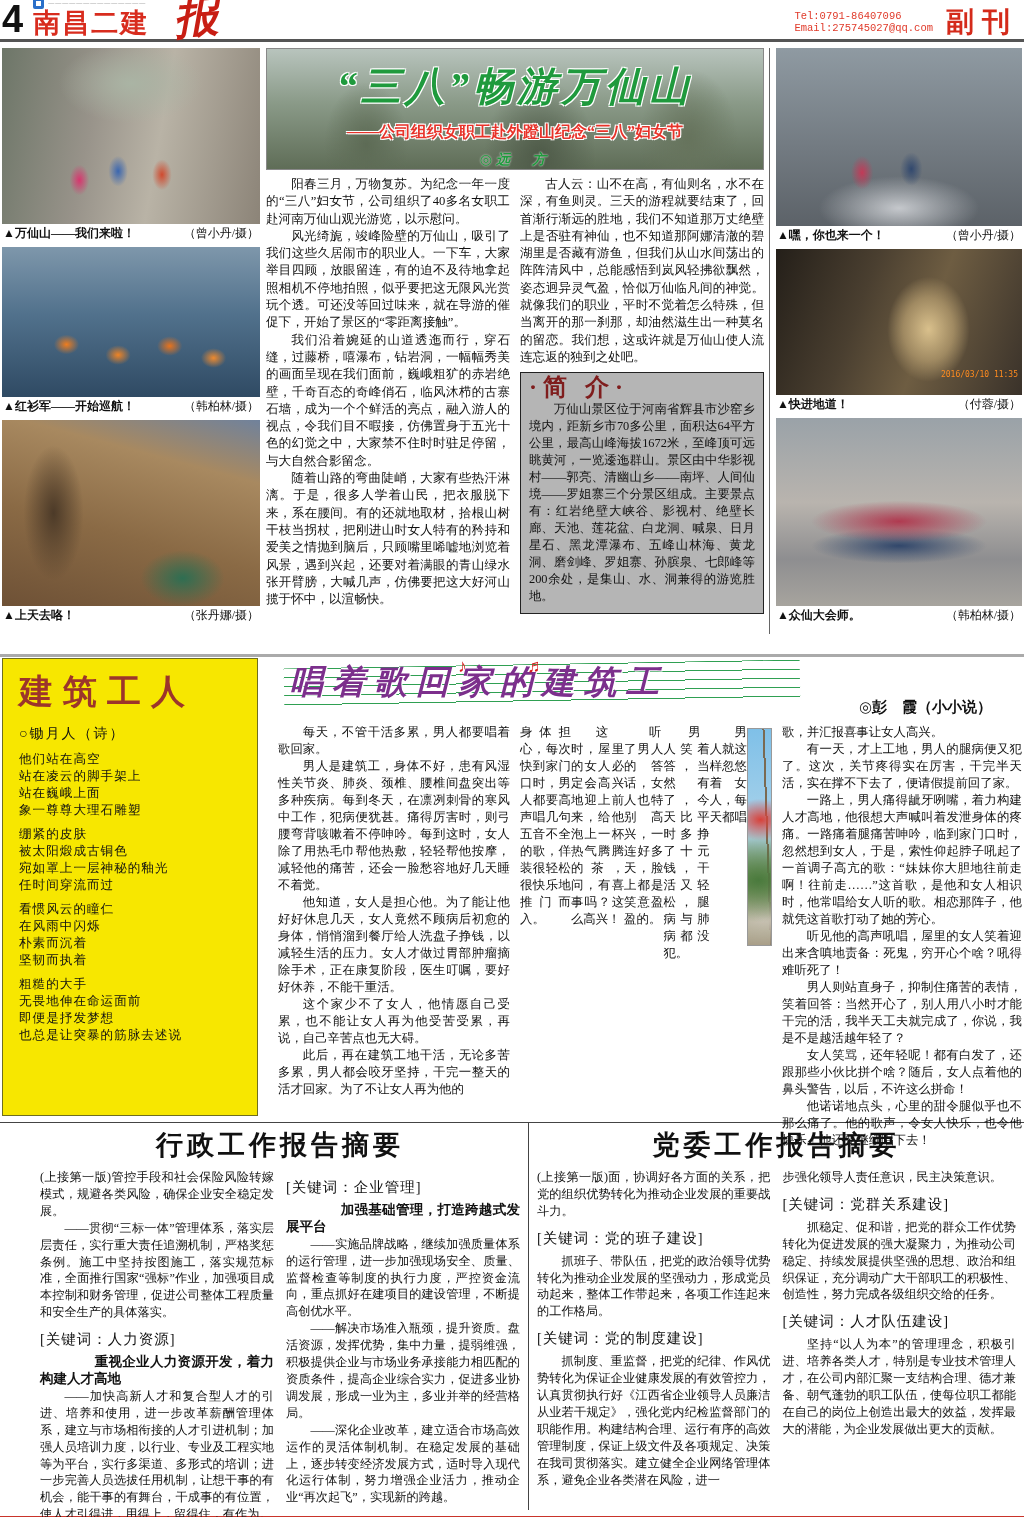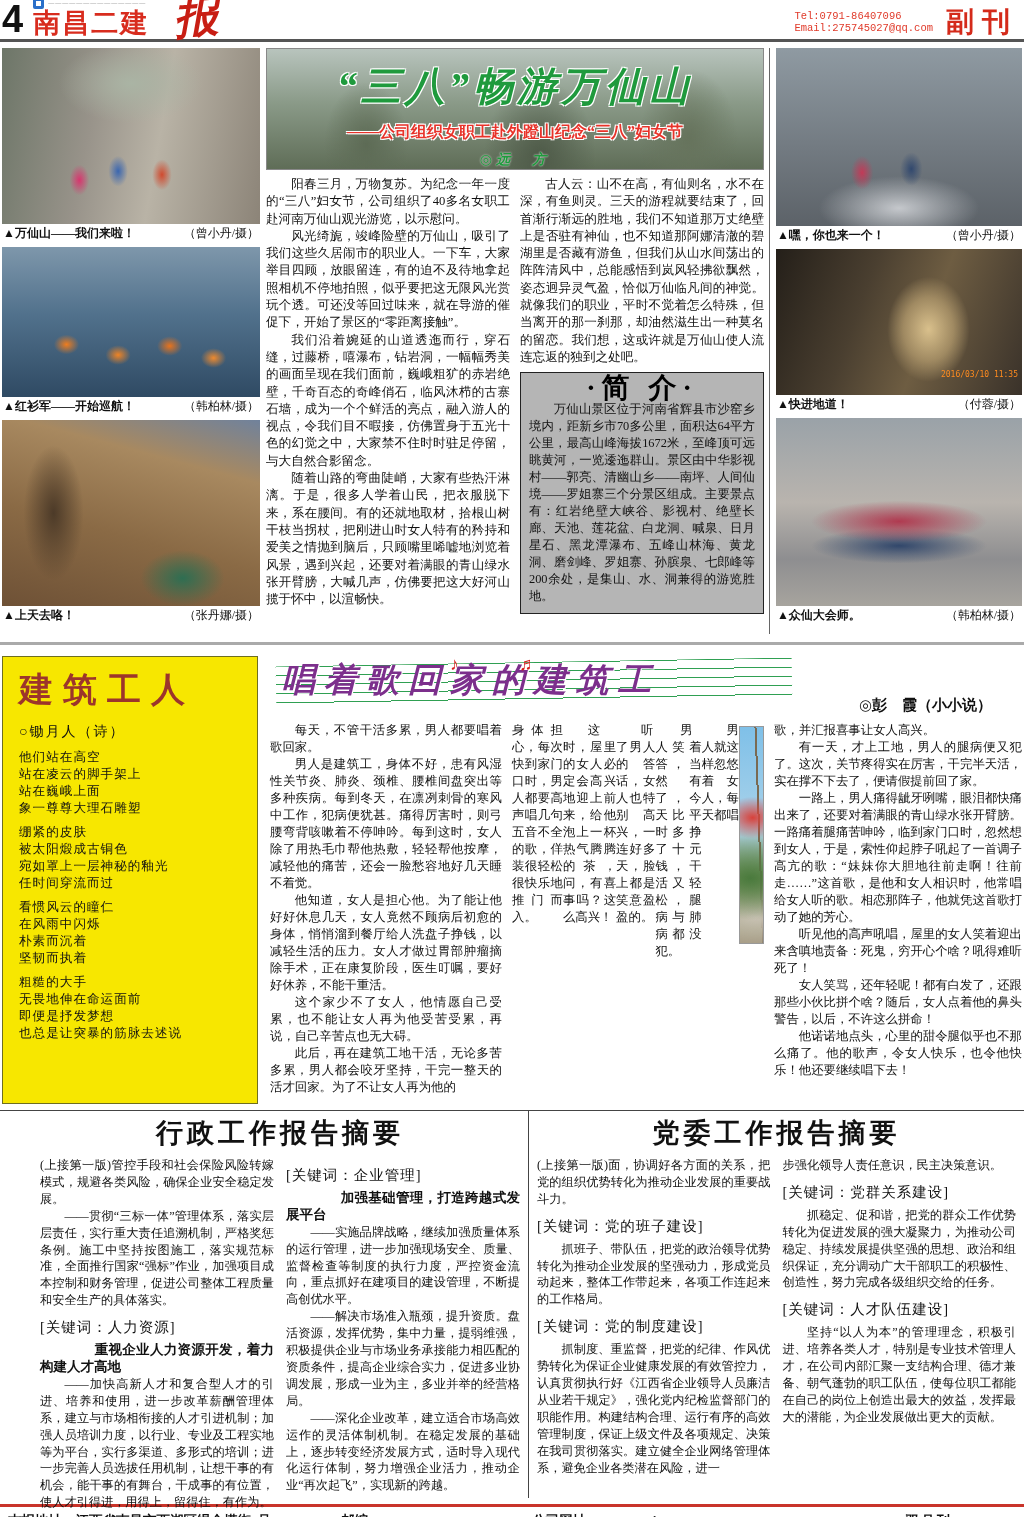--- a/index.html
+++ b/index.html
@@ -45,24 +45,24 @@
   .main-title { font-size:40px; font-weight:bold; color:#1f9a3d; letter-spacing:4px;
     text-shadow:-1px -1px 0 #fff,1px -1px 0 #fff,-1px 1px 0 #fff,1px 1px 0 #fff; font-style:italic; }
   .sub-title { font-size:16px; font-weight:bold; color:#e8332a; margin-top:8px;
     text-shadow:-1px -1px 0 #fff,1px -1px 0 #fff,-1px 1px 0 #fff,1px 1px 0 #fff; }
   .author-line { font-size:14px; font-weight:bold; color:#1f9a3d; margin-top:8px; font-style:italic;
     text-shadow:0 0 2px #fff; letter-spacing:4px; }
   .article-body { display:flex; gap:10px; padding-top:6px; }
   .acol { width:244px; font-size:12.6px; line-height:17.3px; text-align:justify; }
   .acol p { text-indent:2em; }
   .intro-box { margin-top:6px; background:#b5b5b5; border:1px solid #222; padding:6px 8px 8px 8px; }
-  .intro-title { text-align:center; color:#000000; font-size:28px; font-weight:bold; letter-spacing:6px; margin-bottom:4px; }
+  .intro-title { text-align:left; color:#7f1d1d; font-size:24px; font-weight:bold; letter-spacing:6px; margin-bottom:4px; }
   .intro-box p { font-size:12.4px; line-height:17px; text-indent:2em; text-align:justify; }
   
-  .middle { display:flex; gap:12px; padding:11px 2px 0 2px; height:462px; border-top:3px solid #aaa; margin-top:8px; }
+  .middle { display:flex; gap:20px; padding:1px 2px 0 2px; height:462px; border-top:3px solid #aaa; margin-top:20px; }
   .poem-box { width:256px; background:#f7e700; border:1px solid #6e6e20; padding:10px 14px 6px 16px; }
   .poem-title { color:#9c352b; font-size:34px; font-weight:bold; letter-spacing:10px; font-family:"Liberation Sans",sans-serif; }
   .poem-author { font-size:14px; margin:10px 0 8px 0; letter-spacing:2px; }
   .poem-box p { font-size:12.6px; line-height:17px; white-space:pre-line; margin-bottom:7px; letter-spacing:1px; }
   .story { flex:1; }
   .story-head { height:62px; position:relative; }
   .staff { position:absolute; left:6px; top:6px; width:516px; height:44px;
     background:repeating-linear-gradient(#2fa052 0 1px, transparent 1px 9px); transform:rotate(-1deg); }
   .story-title { position:absolute; left:12px; top:2px; width:520px; font-size:33px; font-weight:bold; color:#7c2f8c;
     font-style:italic; letter-spacing:9px; text-shadow:1px 1px 0 #fff; }
@@ -261,22 +261,23 @@
           <p class="cont">身体担心，每次快到家门口时，男人都要高声唱几句五音不全的歌，佯装很轻松很快乐地推门而入。</p>
           <p>这时，屋里的女人必定会高兴地迎上前来，给他泡上一杯热气腾腾的茶，问，有喜事吗？这么高兴！</p>
           <p>听了男人的答话，女人也特别高兴，一连好多天，脸上都是笑意盈盈的。</p>
           <p>男人笑着答，当然有了，今天比平时多挣了十元钱，干活又轻松，腿病与肺病都没犯。</p>
           <p>男人就这样忽悠着女人，每天都唱</p>
           <div class="story-photo"></div>
         </div>
         <div class="scol scol-3">
           <p class="cont">歌，并汇报喜事让女人高兴。</p>
           <p>有一天，才上工地，男人的腿病便又犯了。这次，关节疼得实在厉害，干完半天活，实在撑不下去了，便请假提前回了家。</p>
-          <p>一路上，男人痛得龇牙咧嘴，眼泪都快痛出来了，还要对着满眼的青山绿水张开臂膀。一路痛着腿痛苦呻吟，临到家门口时，忽然想到女人，于是，索性仰起脖子吼起了一首调子高亢的歌：“妹妹你大胆地往前走啊！往前走……”这首歌，是他和女人相识时，他常唱给女人听的歌。相恋那阵子，他就凭这首歌打动了她的芳心。</p>
+          <p>一路上，男人痛得龇牙咧嘴，着力构建人才高地，他很想大声喊叫着发泄身体的疼痛。一路痛着腿痛苦呻吟，临到家门口时，忽然想到女人，于是，索性仰起脖子吼起了一首调子高亢的歌：“妹妹你大胆地往前走啊！往前走……”这首歌，是他和女人相识时，他常唱给女人听的歌。相恋那阵子，他就凭这首歌打动了她的芳心。</p>
           <p>听见他的高声吼唱，屋里的女人笑着迎出来含嗔地责备：死鬼，穷开心个啥？吼得难听死了！</p>
+          <p>男人则站直身子，抑制住痛苦的表情，笑着回答：当然开心了，别人用八小时才能干完的活，我半天工夫就完成了，你说，我是不是越活越年轻了？</p>
           <p>女人笑骂，还年轻呢！都有白发了，还跟那些小伙比拼个啥？随后，女人点着他的鼻头警告，以后，不许这么拼命！</p>
           <p>他诺诺地点头，心里的甜令腿似乎也不那么痛了。他的歌声，令女人快乐，也令他快乐！他还要继续唱下去！</p>
         </div>
       </div>
     </div>
   </div>
 
   <div class="reports">
     <div class="report">
       <div class="report-title">行政工作报告摘要</div>

